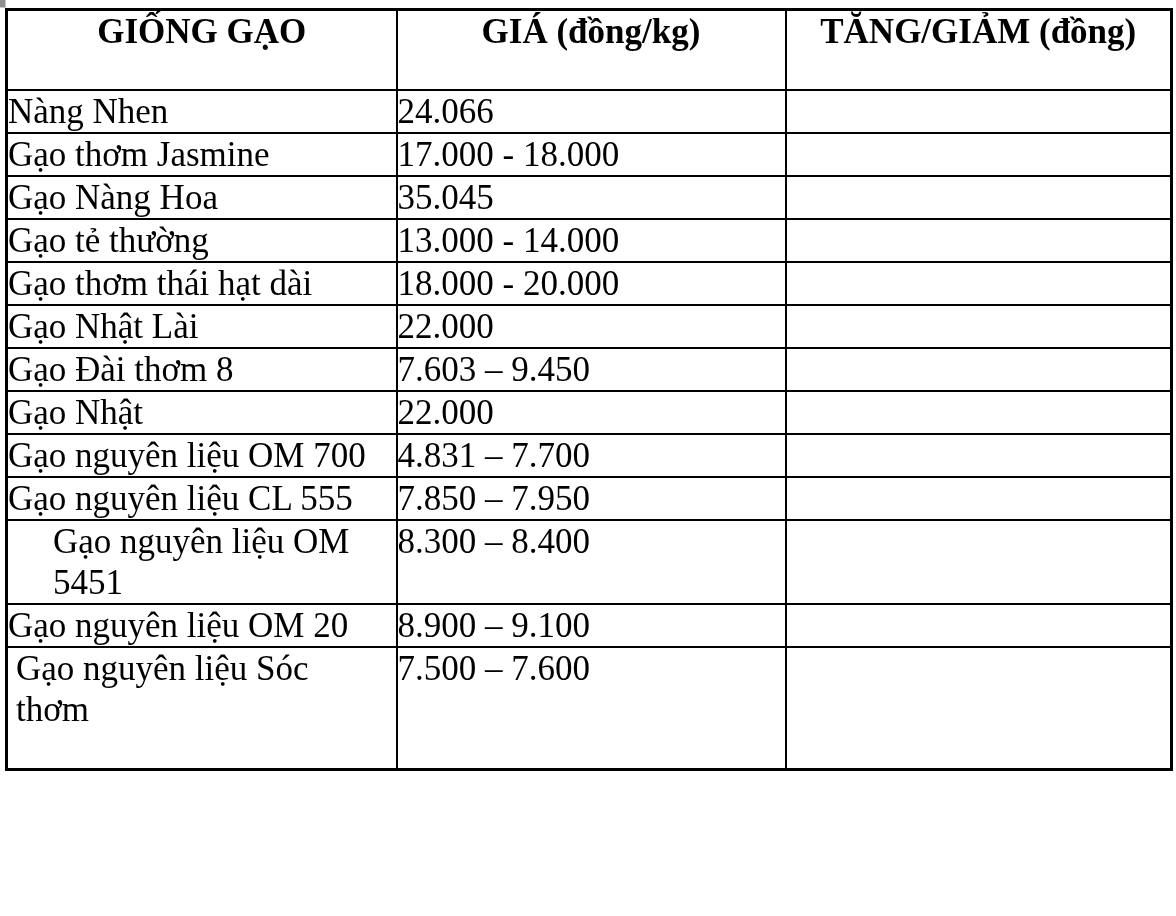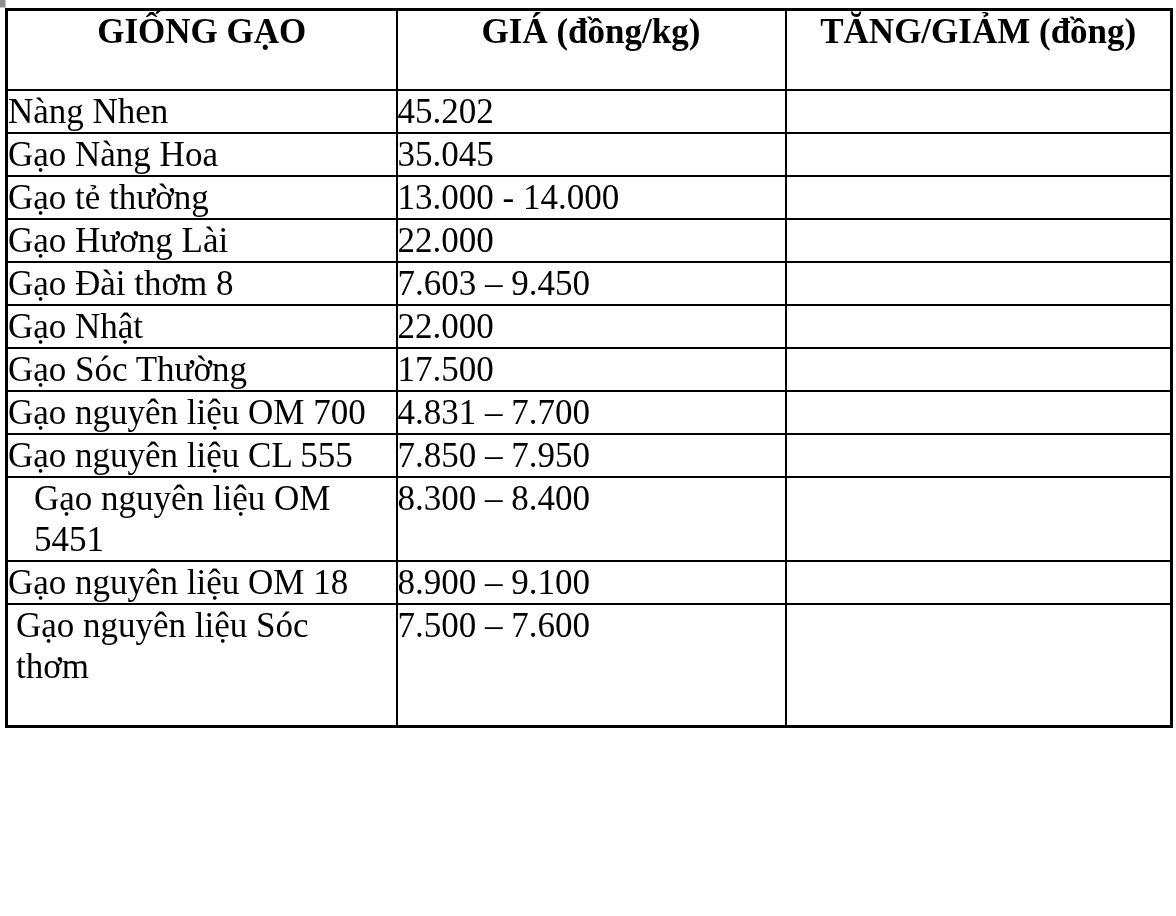--- a/index.html
+++ b/index.html
@@ -42,21 +42,21 @@
     overflow: hidden;
   }
   .price-table th {
     font-weight: bold;
     height: 80px;
     line-height: 40px;
     padding-top: 1px;
   }
   .price-table td { height: 41px; margin-top: 29px; }
   tr.row-wrap-center td { height: 83px; }
-  tr.row-wrap-center td.variety-cell { padding: 0 26px; border-radius: 32px; }
+  tr.row-wrap-center td.variety-cell { padding: 0 45px; border-radius: 32px; }
   tr.row-wrap-left td { height: 123px; }
   tr.row-wrap-left td.variety-cell {
     text-align: left;
     padding: 0 60px 0 8px;
   }
 </style>
 </head>
 <body>
 
 <div class="corner-artifact"></div>
@@ -70,70 +70,75 @@
   <thead>
     <tr>
       <th>GIỐNG GẠO</th>
       <th>GIÁ (đồng/kg)</th>
       <th>TĂNG/GIẢM (đồng)</th>
     </tr>
   </thead>
   <tbody>
     <tr>
       <td class="variety-cell">Nàng Nhen</td>
-      <td class="price-cell">45.202</td>
+      <td class="price-cell">24.066</td>
+      <td class="change-cell"></td>
+    </tr>
+    <tr>
+      <td class="variety-cell">Gạo thơm Jasmine</td>
+      <td class="price-cell">17.000 - 18.000</td>
       <td class="change-cell"></td>
     </tr>
     <tr>
       <td class="variety-cell">Gạo Nàng Hoa</td>
       <td class="price-cell">35.045</td>
       <td class="change-cell"></td>
     </tr>
     <tr>
       <td class="variety-cell">Gạo tẻ thường</td>
       <td class="price-cell">13.000 - 14.000</td>
       <td class="change-cell"></td>
     </tr>
     <tr>
-      <td class="variety-cell">Gạo Hương Lài</td>
+      <td class="variety-cell">Gạo thơm thái hạt dài</td>
+      <td class="price-cell">18.000 - 20.000</td>
+      <td class="change-cell"></td>
+    </tr>
+    <tr>
+      <td class="variety-cell">Gạo Nhật Lài</td>
       <td class="price-cell">22.000</td>
       <td class="change-cell"></td>
     </tr>
     <tr>
       <td class="variety-cell">Gạo Đài thơm 8</td>
       <td class="price-cell">7.603 – 9.450</td>
       <td class="change-cell"></td>
     </tr>
     <tr>
       <td class="variety-cell">Gạo Nhật</td>
       <td class="price-cell">22.000</td>
-      <td class="change-cell"></td>
-    </tr>
-    <tr>
-      <td class="variety-cell">Gạo Sóc Thường</td>
-      <td class="price-cell">17.500</td>
       <td class="change-cell"></td>
     </tr>
     <tr>
       <td class="variety-cell">Gạo nguyên liệu OM 700</td>
       <td class="price-cell">4.831 – 7.700</td>
       <td class="change-cell"></td>
     </tr>
     <tr>
       <td class="variety-cell">Gạo nguyên liệu CL 555</td>
       <td class="price-cell">7.850 – 7.950</td>
       <td class="change-cell"></td>
     </tr>
     <tr class="row-wrap-center">
       <td class="variety-cell">Gạo nguyên liệu OM 5451</td>
       <td class="price-cell">8.300 – 8.400</td>
       <td class="change-cell"></td>
     </tr>
     <tr>
-      <td class="variety-cell">Gạo nguyên liệu OM 18</td>
+      <td class="variety-cell">Gạo nguyên liệu OM 20</td>
       <td class="price-cell">8.900 – 9.100</td>
       <td class="change-cell"></td>
     </tr>
     <tr class="row-wrap-left">
       <td class="variety-cell">Gạo nguyên liệu Sóc thơm</td>
       <td class="price-cell">7.500 – 7.600</td>
       <td class="change-cell"></td>
     </tr>
   </tbody>
 </table>

